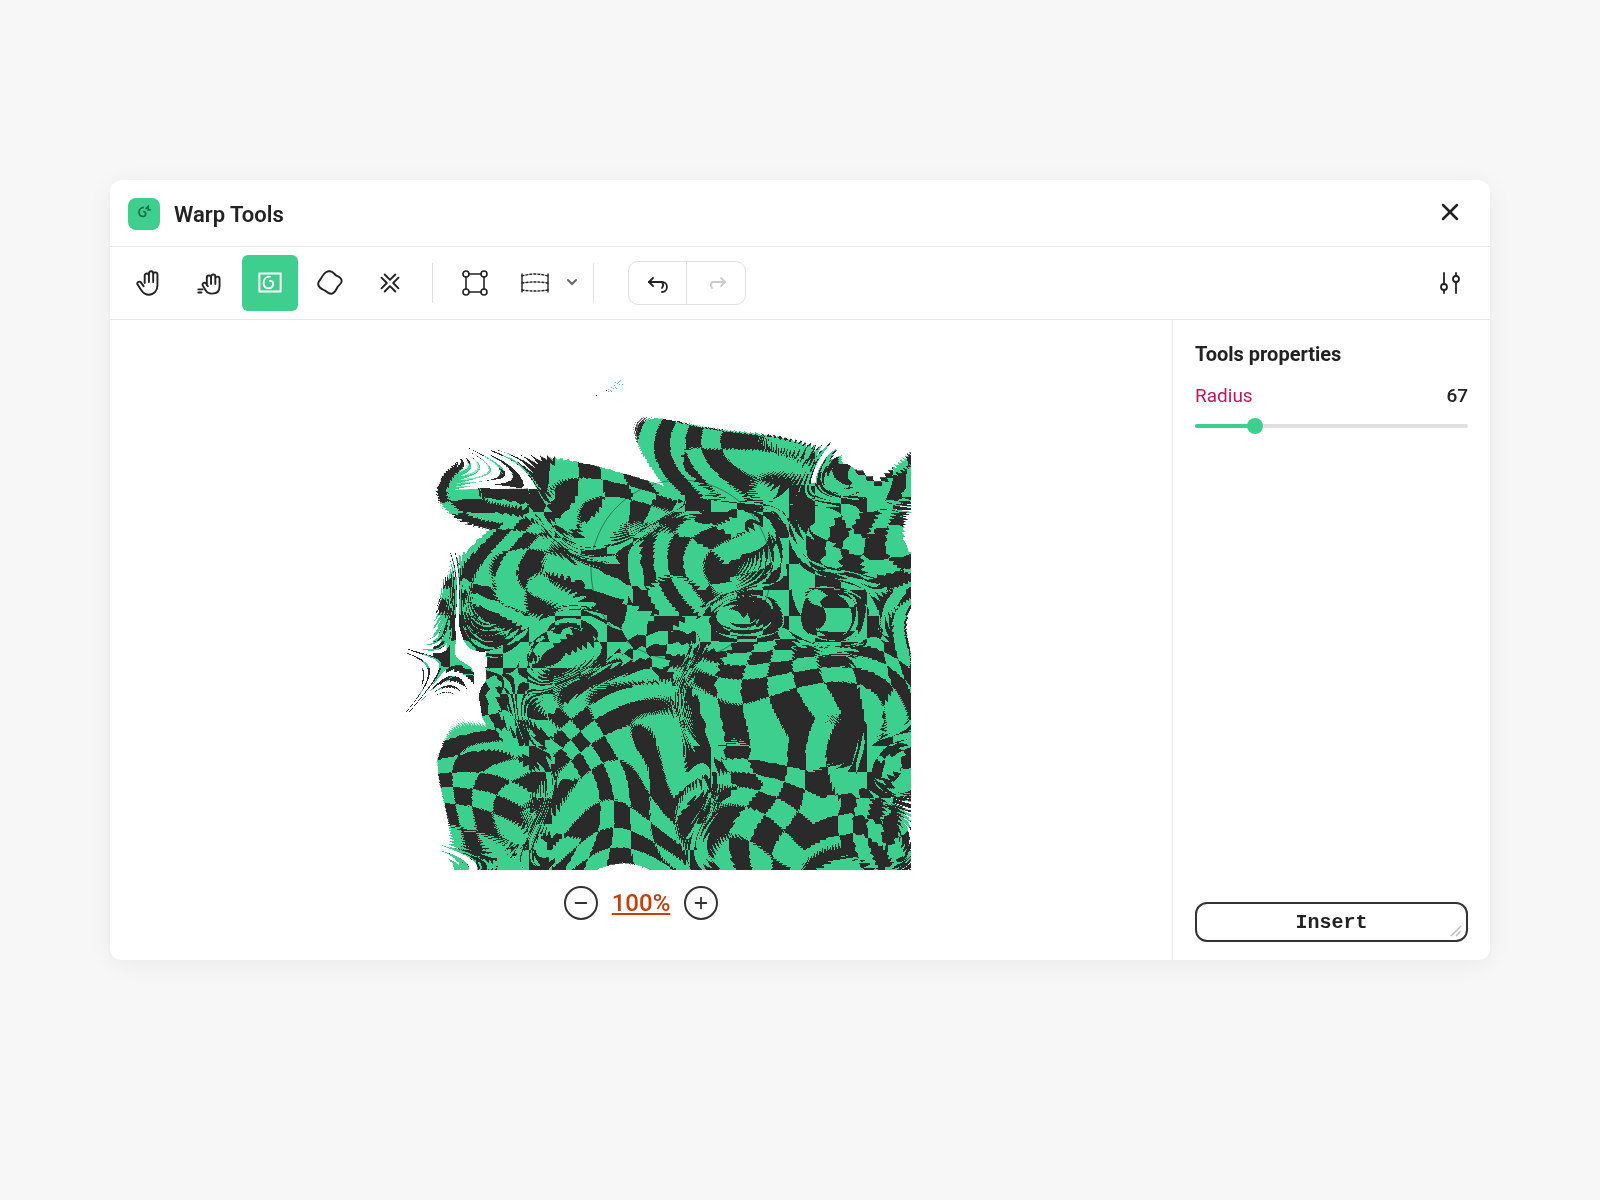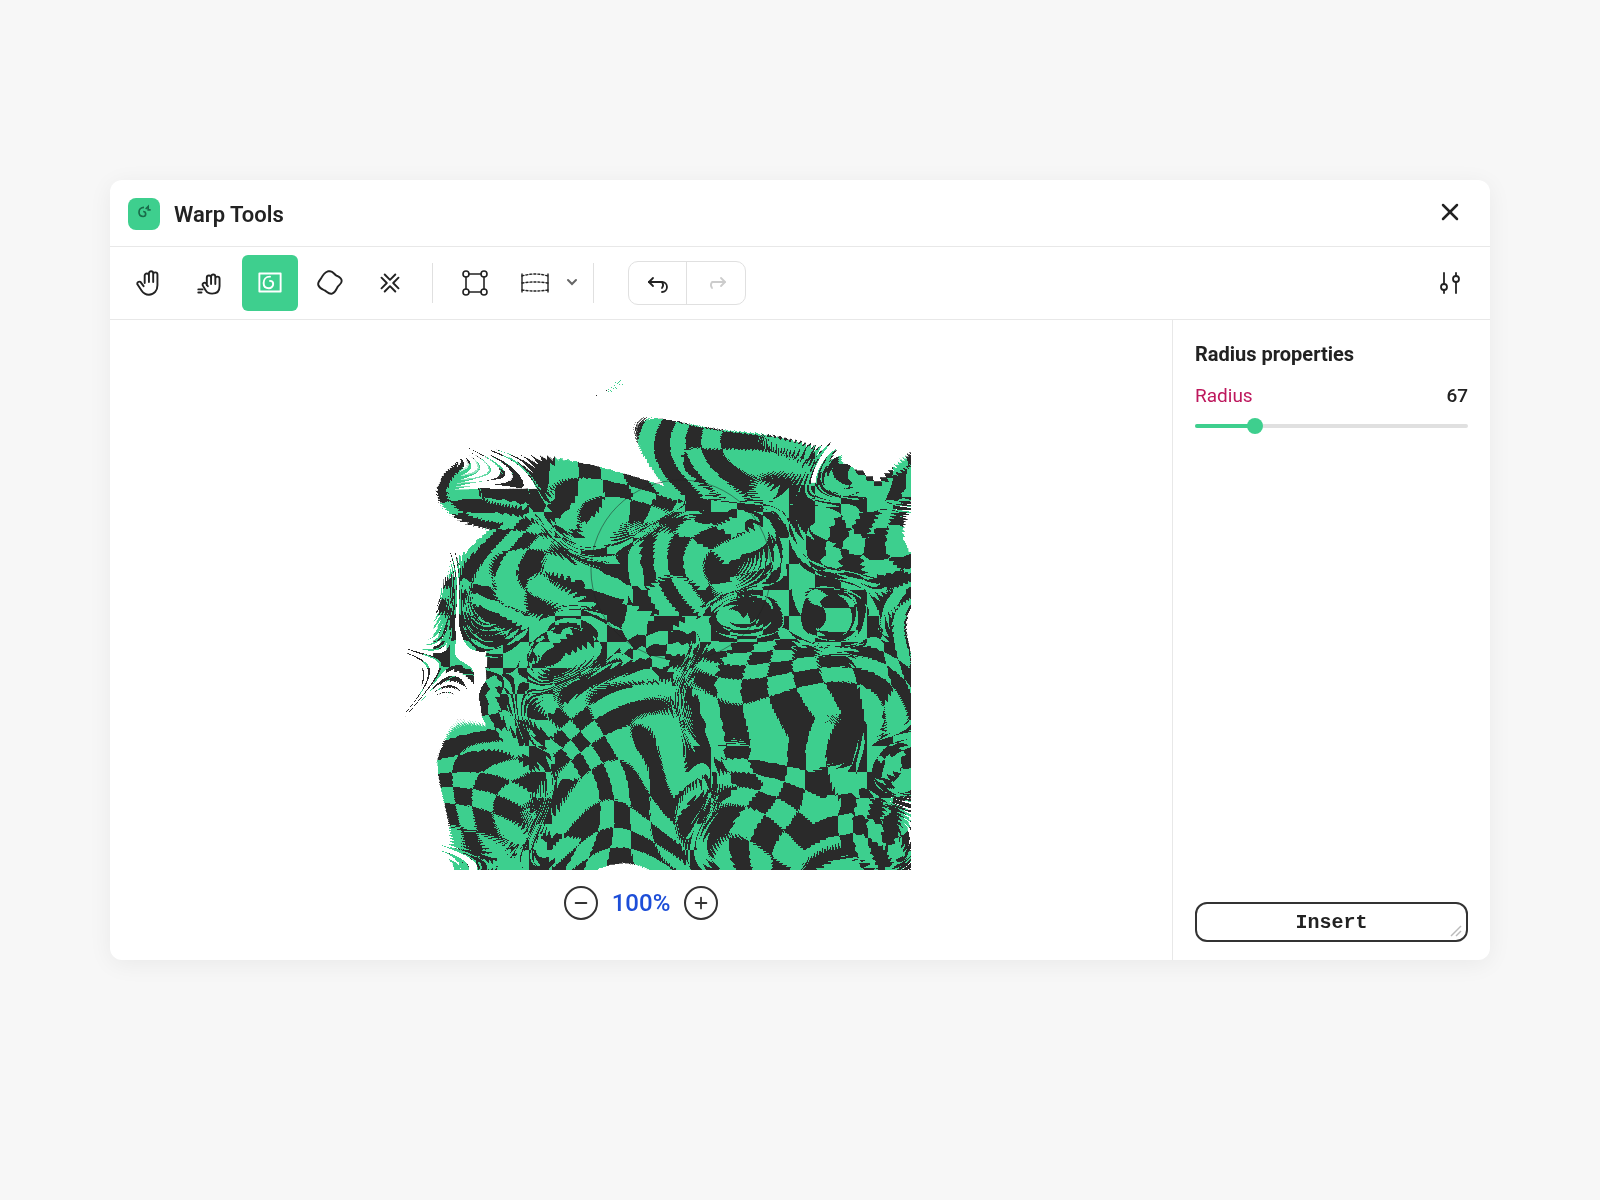--- a/index.html
+++ b/index.html
@@ -164,21 +164,22 @@
       align-items: center;
       justify-content: center;
       cursor: pointer;
       font-size: 22px;
       color: #333;
       background: #fff;
     }
     .zoom-value {
       font-size: 24px;
       font-weight: 500;
-      color: #1d4ed8;
+      color: #c2410c;
+      text-decoration: underline;
     }
     .props-panel {
       width: 318px;
       border-left: 1px solid #e8e8e8;
       padding: 22px 22px 18px 22px;
       display: flex;
       flex-direction: column;
     }
     .props-title {
       font-size: 20px;
@@ -408,21 +409,21 @@
         <div class="zoom-btn">
           <svg viewBox="0 0 20 20" width="18" height="18" stroke="#333" stroke-width="2" stroke-linecap="round">
               <line x1="4" y1="10" x2="16" y2="10"></line>
               <line x1="10" y1="4" x2="10" y2="16"></line>
             </svg>
         </div>
       </div>
     </div>
 
     <div class="props-panel">
-      <div class="props-title">Radius properties</div>
+      <div class="props-title">Tools properties</div>
 
       <div class="prop-row">
         <div class="prop-header">
           <span class="prop-label">Radius</span>
           <span class="prop-value">67</span>
         </div>
         <div class="slider">
           <div class="slider-track"></div>
           <div class="slider-fill" style="width:22%"></div>
           <div class="slider-thumb" style="left:22%"></div>

